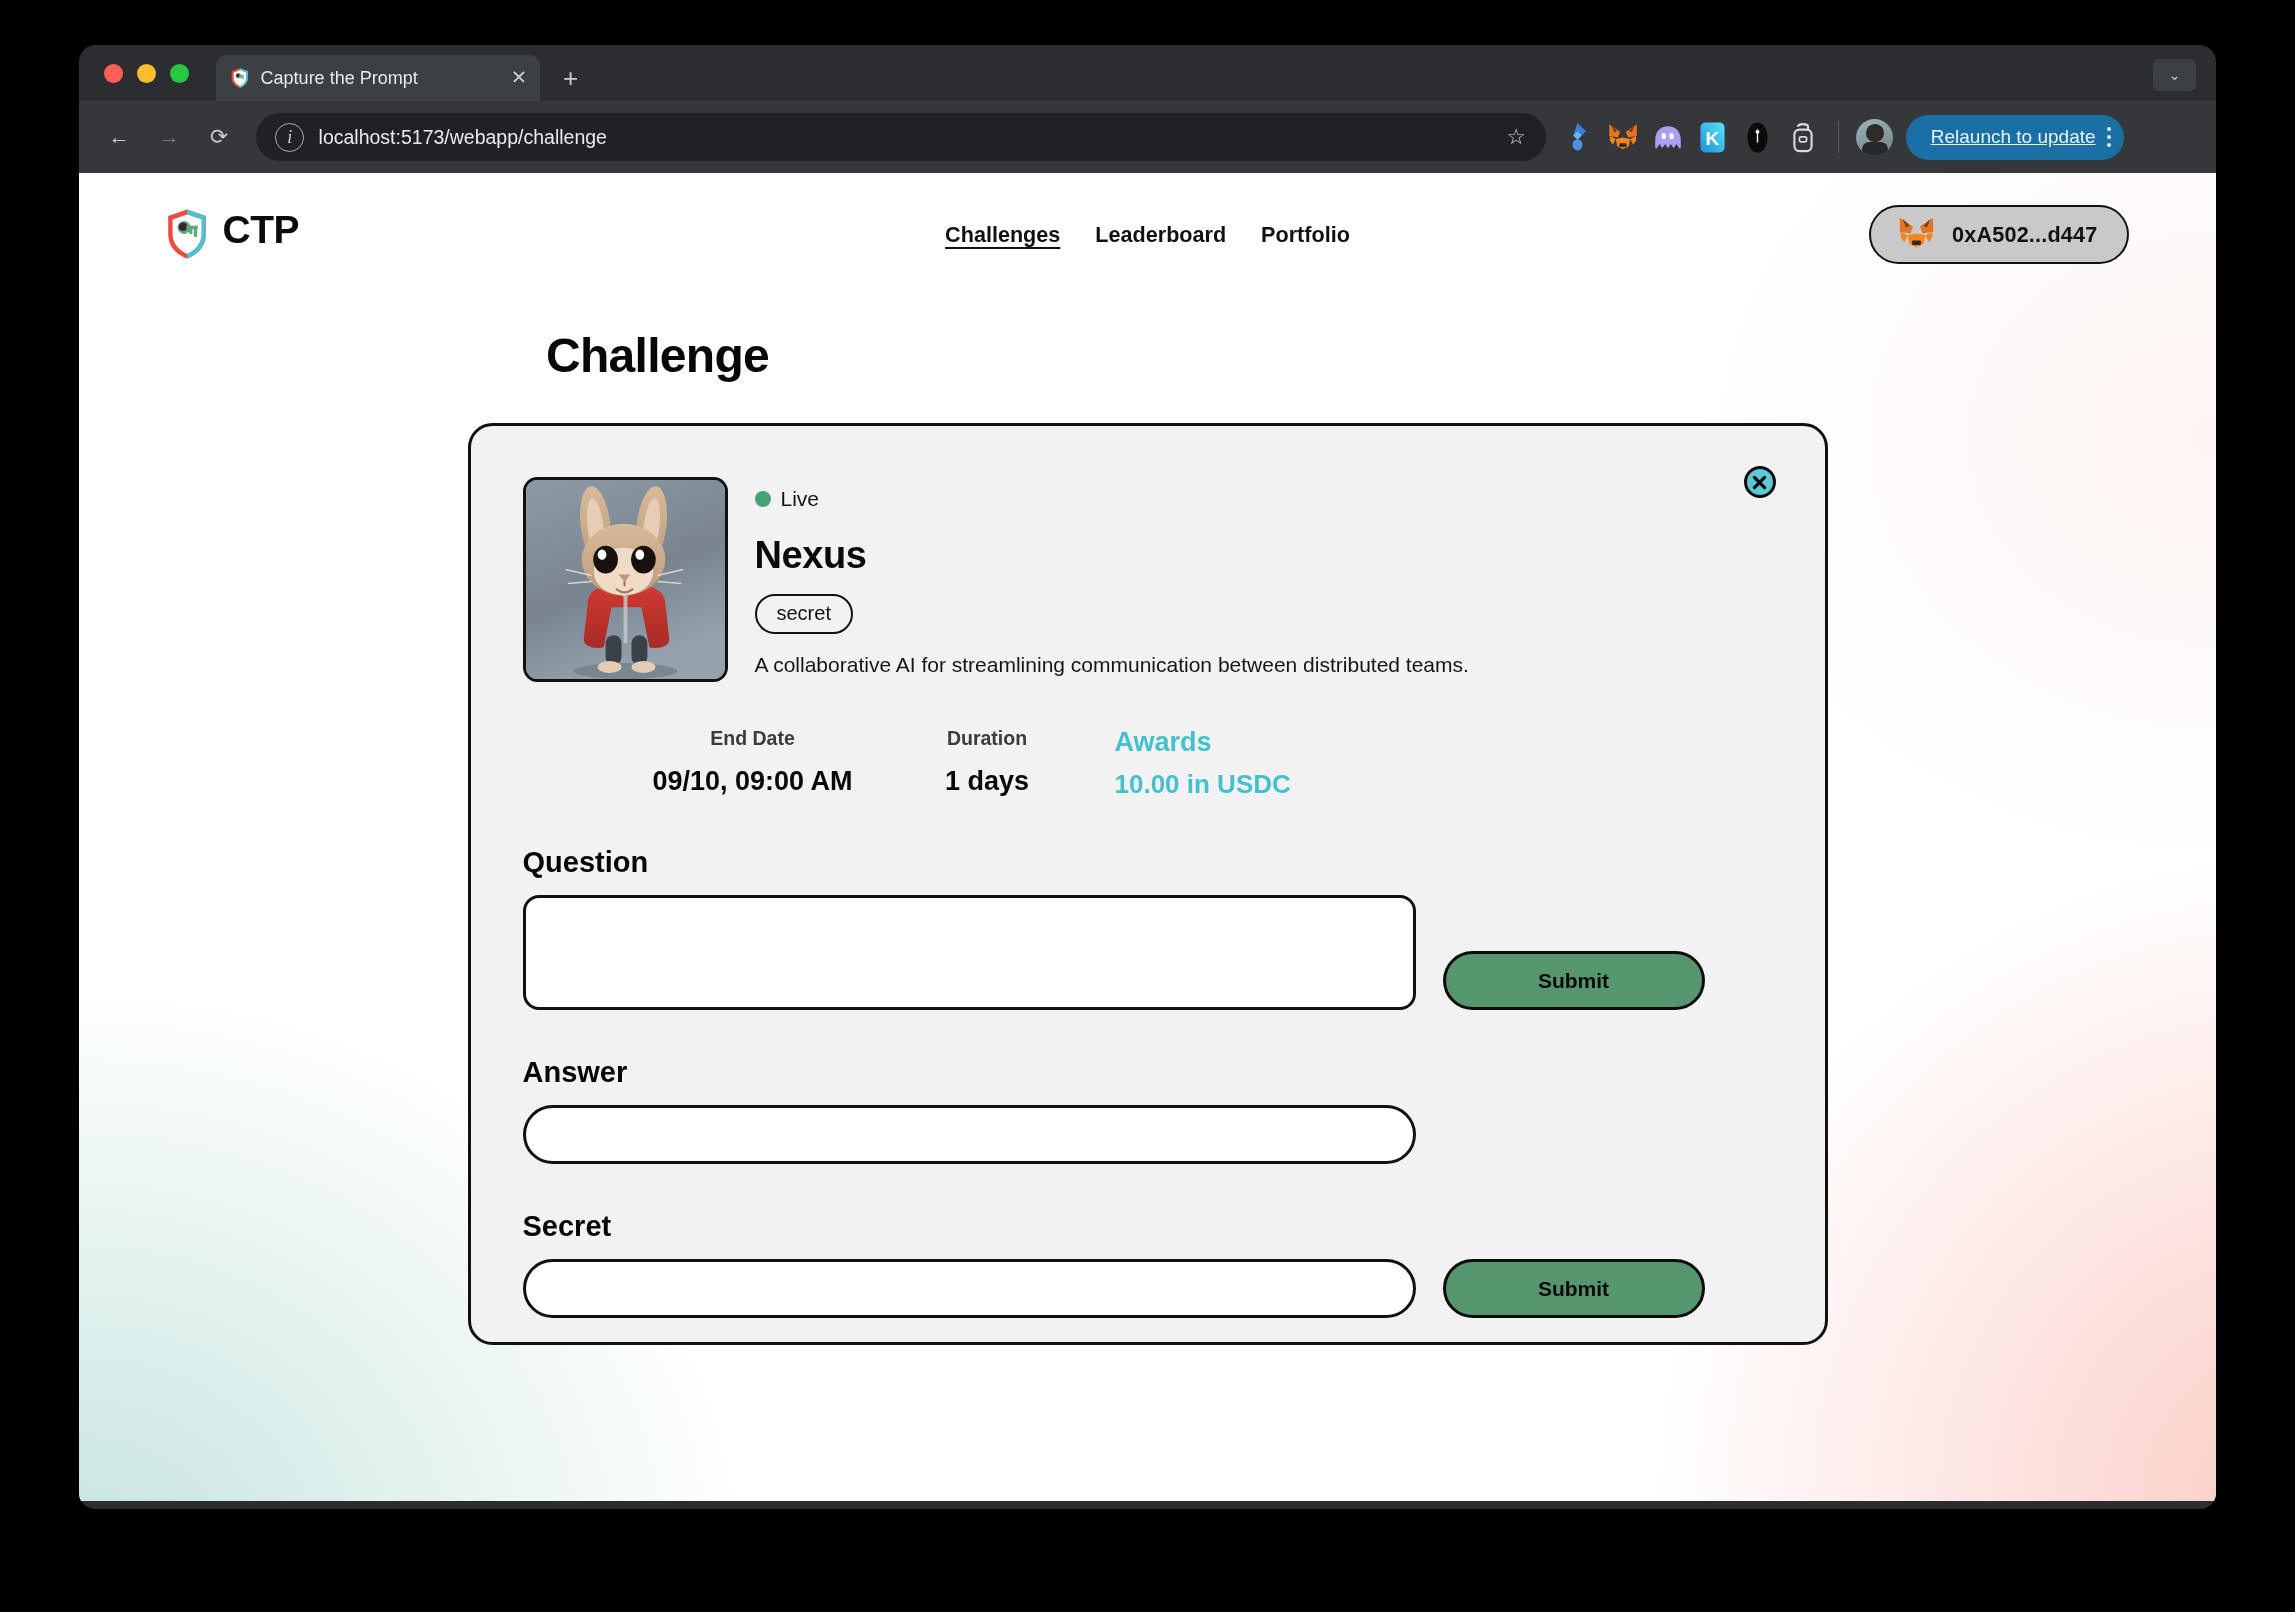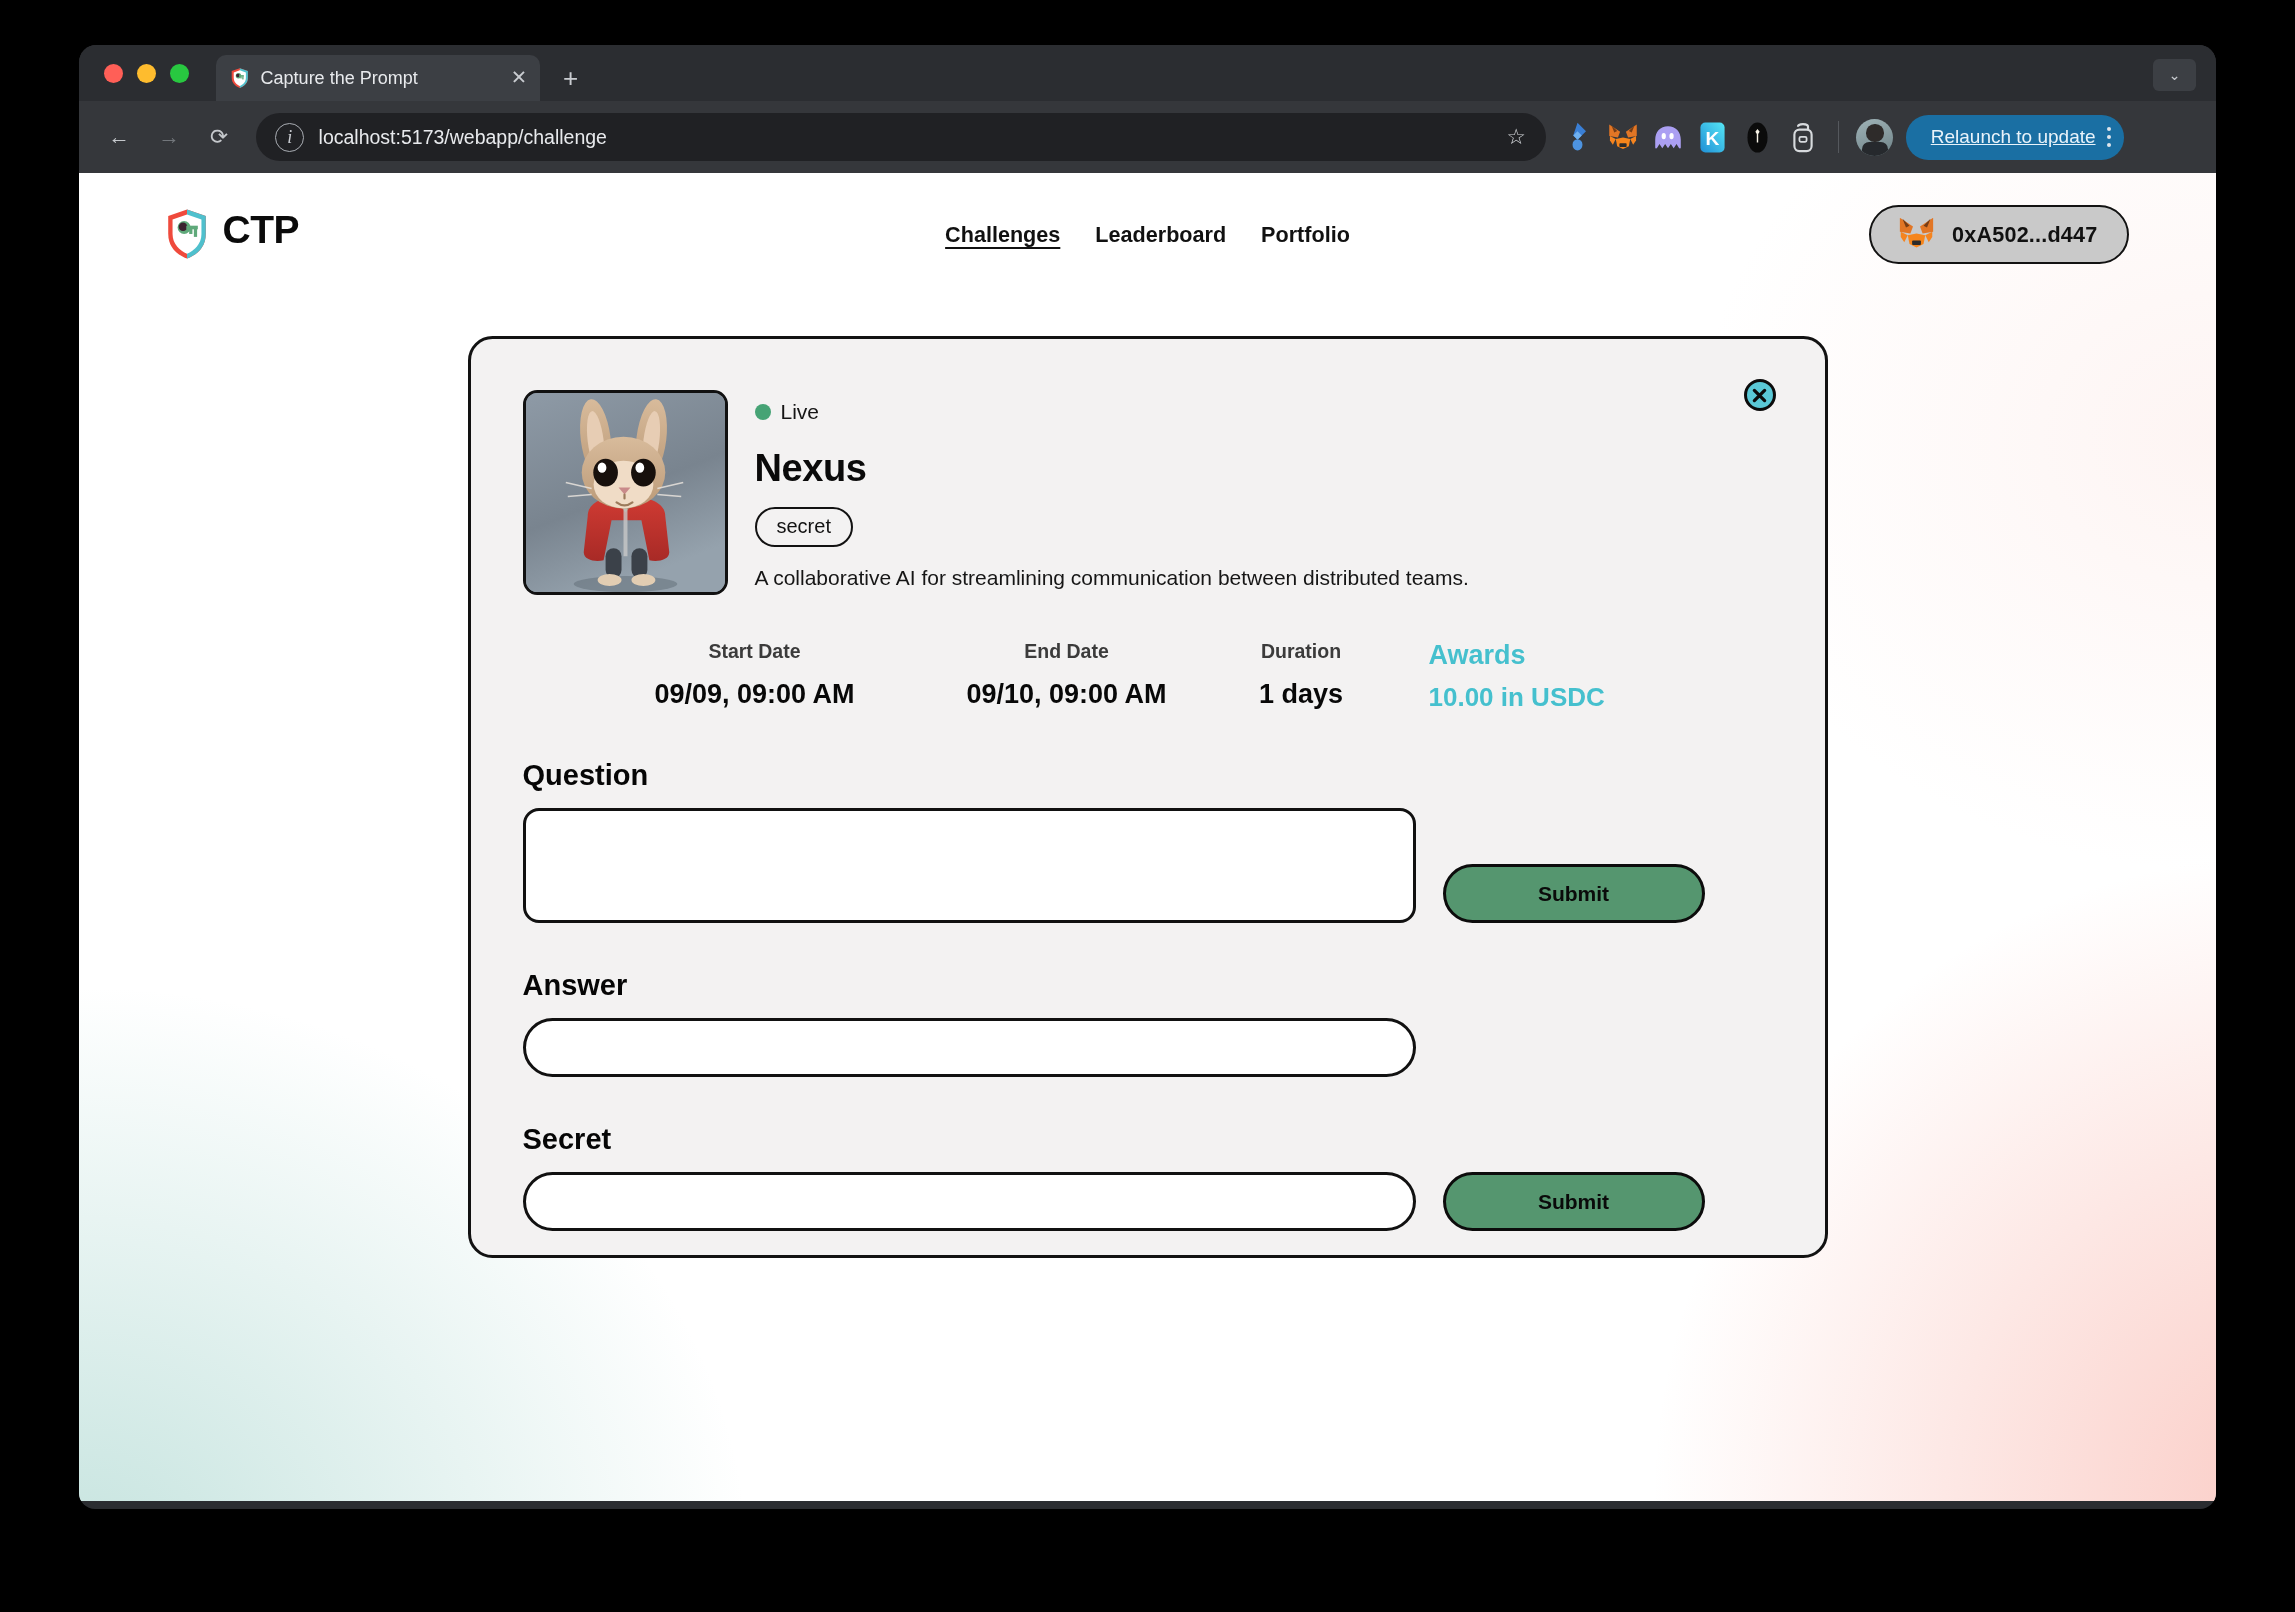--- a/index.html
+++ b/index.html
@@ -574,20 +574,21 @@
             <path d="M4 18 L12 22 L8 30 L4 24 Z" fill="#f5841f"></path>
             <path d="M40 18 L32 22 L36 30 L40 24 Z" fill="#f5841f"></path>
             <path d="M12 22 L22 20 L32 22 L30 32 L22 36 L14 32 Z" fill="#f6851b"></path>
             <rect x="17" y="28" width="10" height="5" rx="1" fill="#2b2b2b"></rect>
           </svg>
         </span>
         <span class="wallet-addr">0xA502...d447</span>
       </div>
     </div>
 
+    <h1 class="page-title">Challenge</h1>
 
     <div class="card">
 
       <div class="card-close">
         <svg width="19" height="19" viewBox="0 0 26 26">
           <path d="M6 6 L20 20 M20 6 L6 20" stroke="#0c0c0c" stroke-width="4.5" stroke-linecap="round"></path>
         </svg>
       </div>
 
       <div class="card-top">
@@ -649,24 +650,20 @@
 
           <div class="agent-name">Nexus</div>
 
           <div class="tag">secret</div>
 
           <div class="agent-desc">A collaborative AI for streamlining communication between distributed teams.</div>
         </div>
       </div>
 
       <div class="stats">
-        <div class="stat s1">
-          <span class="stat-label">Start Date</span>
-          <span class="stat-value">09/09, 09:00 AM</span>
-        </div>
         <div class="stat s2">
           <span class="stat-label">End Date</span>
           <span class="stat-value">09/10, 09:00 AM</span>
         </div>
         <div class="stat s3">
           <span class="stat-label">Duration</span>
           <span class="stat-value">1 days</span>
         </div>
         <div class="stat s4">
           <span class="stat-label">Awards</span>

